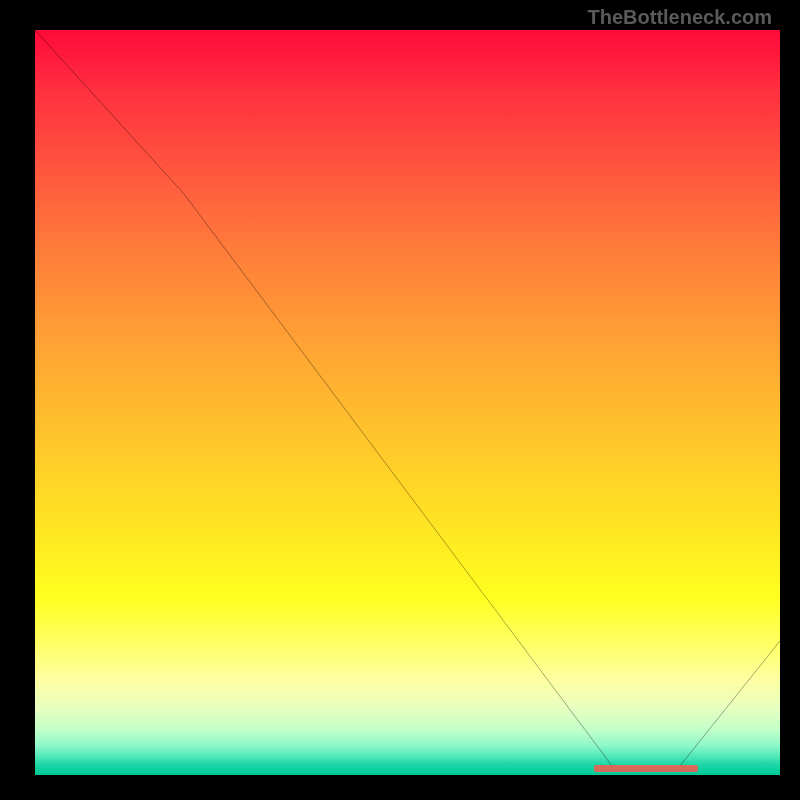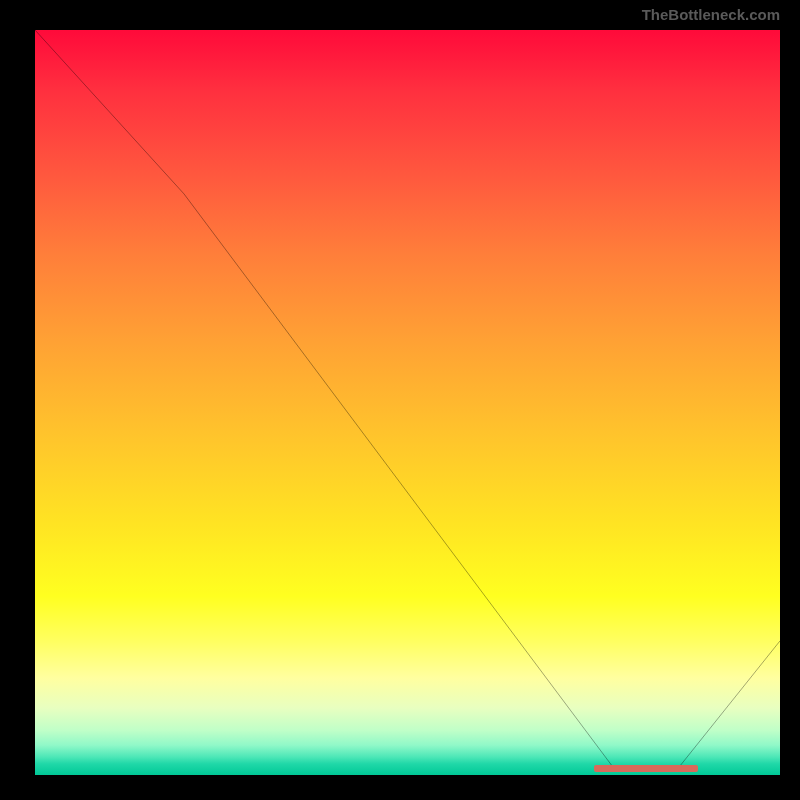--- a/index.html
+++ b/index.html
@@ -6,23 +6,23 @@
   body {
     width: 800px;
     height: 800px;
     background: #000;
     position: relative;
     font-family: Arial, Helvetica, sans-serif;
   }
   .watermark {
     position: absolute;
     top: 6px;
-    right: 20px;
+    right: 28px;
     color: #5a5a5a;
-    font-size: 15px;
+    font-size: 20px;
     font-weight: bold;
   }
   .plot-area {
     position: absolute;
     left: 35px;
     top: 30px;
     width: 745px;
     height: 745px;
     overflow: hidden;
   }

